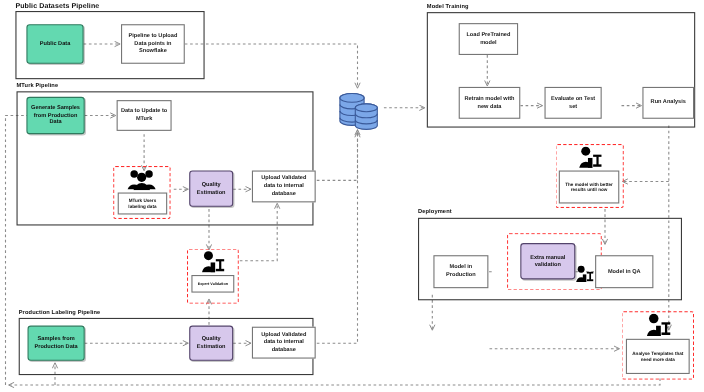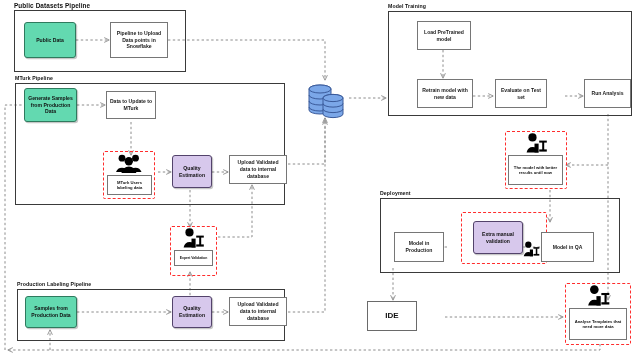--- a/index.html
+++ b/index.html
@@ -274,21 +274,20 @@
       <path d="M3.6,19.5 a6.2,7.4 0 0 1 12,0 Z" fill="#000"></path>
       <rect x="11.5" y="10.6" width="4.1" height="8.9" fill="#000"></rect>
       <rect x="16.2" y="7.6" width="7.6" height="2" fill="#000"></rect>
       <rect x="19.2" y="9" width="2" height="8" fill="#000"></rect>
       <rect x="16.2" y="16.4" width="7.6" height="2.2" fill="#000"></rect>
     </svg>
   </div>
 
   <div class="node plain" style="left:541px; top:232px; width:53px; height:30px;">Model in QA</div>
 
-  <div class="node ide" style="left:367px; top:301px; width:50px; height:30px;">IDE</div>
 
   <div class="red-dashed" style="left:565px; top:283px; width:66px; height:62px;"></div>
   <div class="human-icon" style="left:584px; top:285px;">
     <svg width="28" height="21" viewBox="0 0 26 20">
       <circle cx="9.5" cy="4.4" r="4.1" fill="#000"></circle>
       <path d="M3.6,19.5 a6.2,7.4 0 0 1 12,0 Z" fill="#000"></path>
       <rect x="11.5" y="10.6" width="4.1" height="8.9" fill="#000"></rect>
       <rect x="16.2" y="7.6" width="7.6" height="2" fill="#000"></rect>
       <rect x="19.2" y="9" width="2" height="8" fill="#000"></rect>
       <rect x="16.2" y="16.4" width="7.6" height="2.2" fill="#000"></rect>

